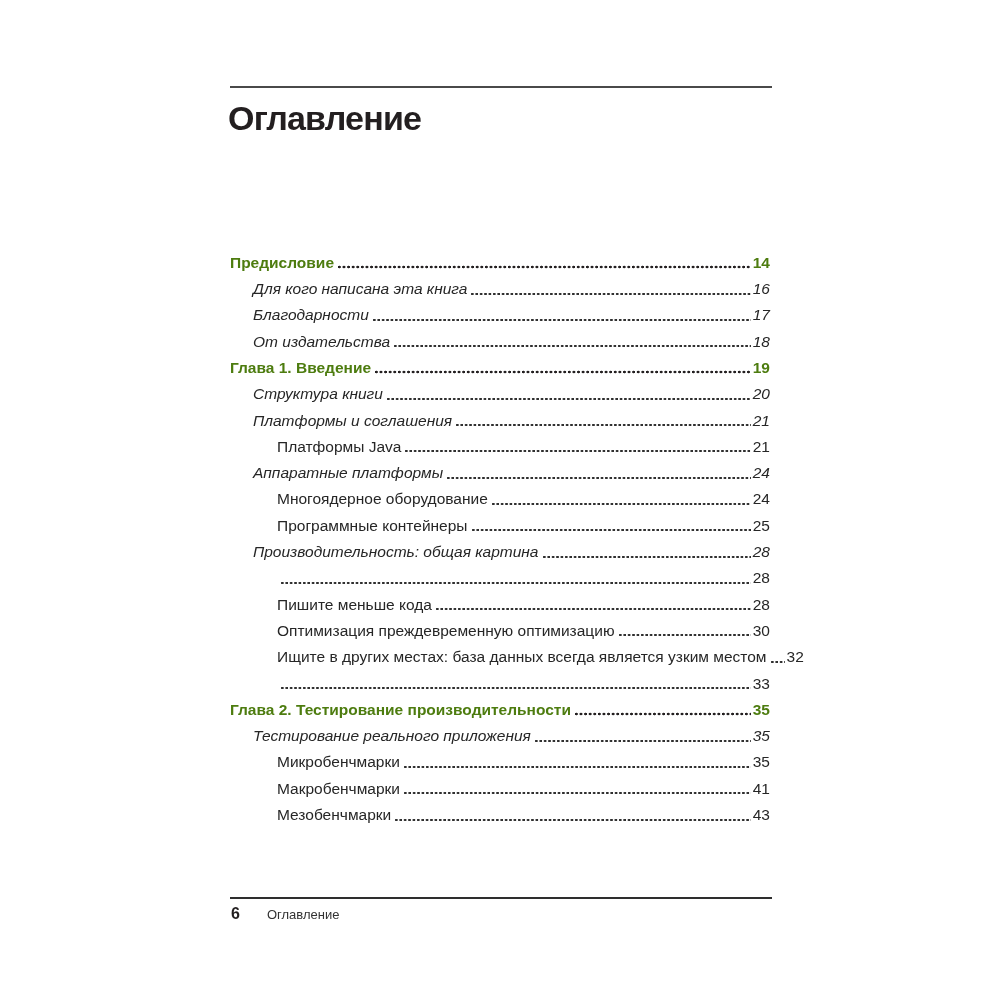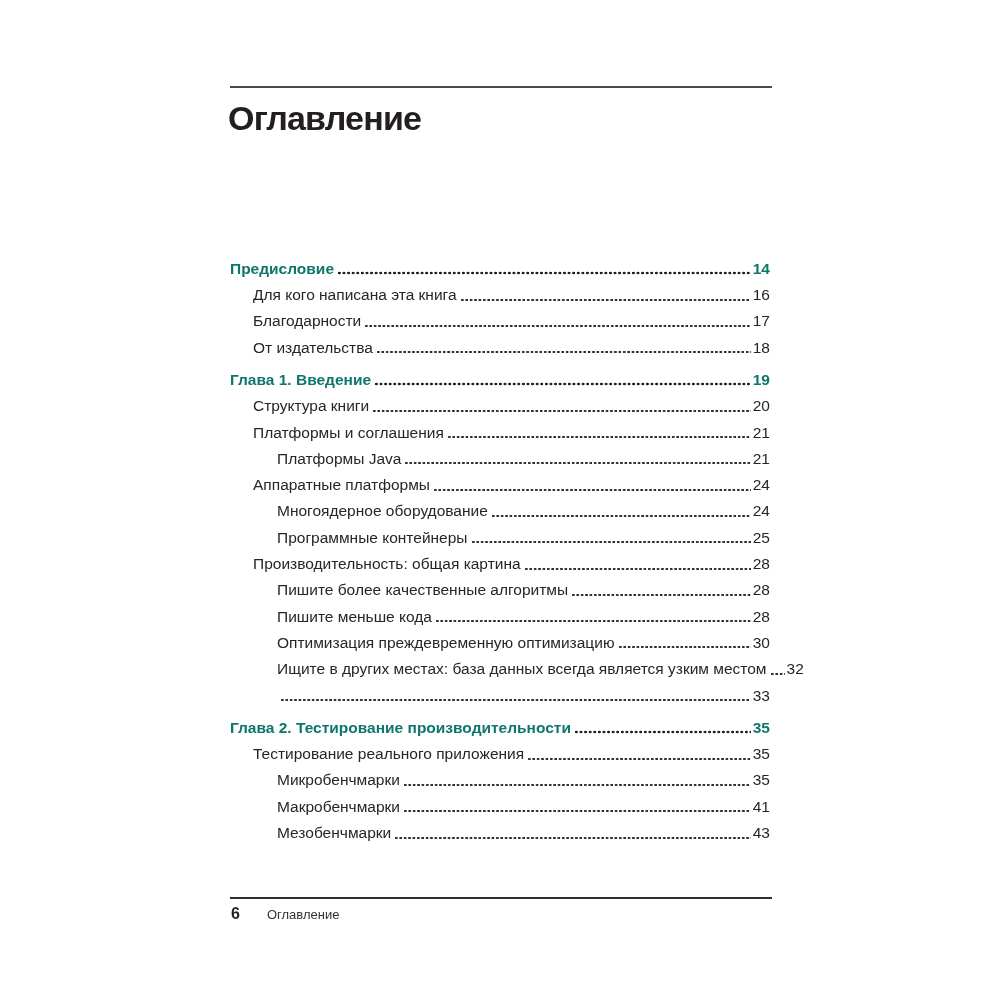--- a/index.html
+++ b/index.html
@@ -25,22 +25,22 @@
   }
 
   .toc {
     position: absolute; left: 230px; top: 249px; width: 540px;
   }
   .toc-row {
     display: flex; align-items: flex-end;
     height: 26.3px; padding-bottom: 5px;
     font-size: 15.5px; line-height: 1;
   }
-  .toc-row.chapter { margin-top: 6px; font-weight: bold; color: #0f766e; }
-  .toc-row.lvl1 { padding-left: 23px; }
+  .toc-row.chapter { margin-top: 0; font-weight: bold; color: #4d7c0f; }
+  .toc-row.lvl1 { padding-left: 23px; font-style: italic; }
   .toc-row.lvl2 { padding-left: 47px; }
   .toc-label { white-space: nowrap; }
   .toc-dots {
     flex: 1 1 auto; height: 4px; min-width: 14px;
     margin: 0 2px 1px 4px;
     background-image: radial-gradient(circle at 1.4px 2px, #2e2e2e 1.05px, rgba(0,0,0,0) 1.45px);
     background-size: 4.4px 4px;
     background-repeat: repeat-x;
     background-position: left bottom;
   }
@@ -129,21 +129,20 @@
     <span class="toc-label">Программные контейнеры</span>
     <span class="toc-dots"></span>
     <span class="toc-page">25</span>
   </div>
       <div class="toc-row lvl1">
     <span class="toc-label">Производительность: общая картина</span>
     <span class="toc-dots"></span>
     <span class="toc-page">28</span>
   </div>
       <div class="toc-row lvl2">
-    <span class="toc-label">Пишите более качественные алгоритмы</span>
     <span class="toc-dots"></span>
     <span class="toc-page">28</span>
   </div>
       <div class="toc-row lvl2">
     <span class="toc-label">Пишите меньше кода</span>
     <span class="toc-dots"></span>
     <span class="toc-page">28</span>
   </div>
       <div class="toc-row lvl2">
     <span class="toc-label">Оптимизация преждевременную оптимизацию</span>

